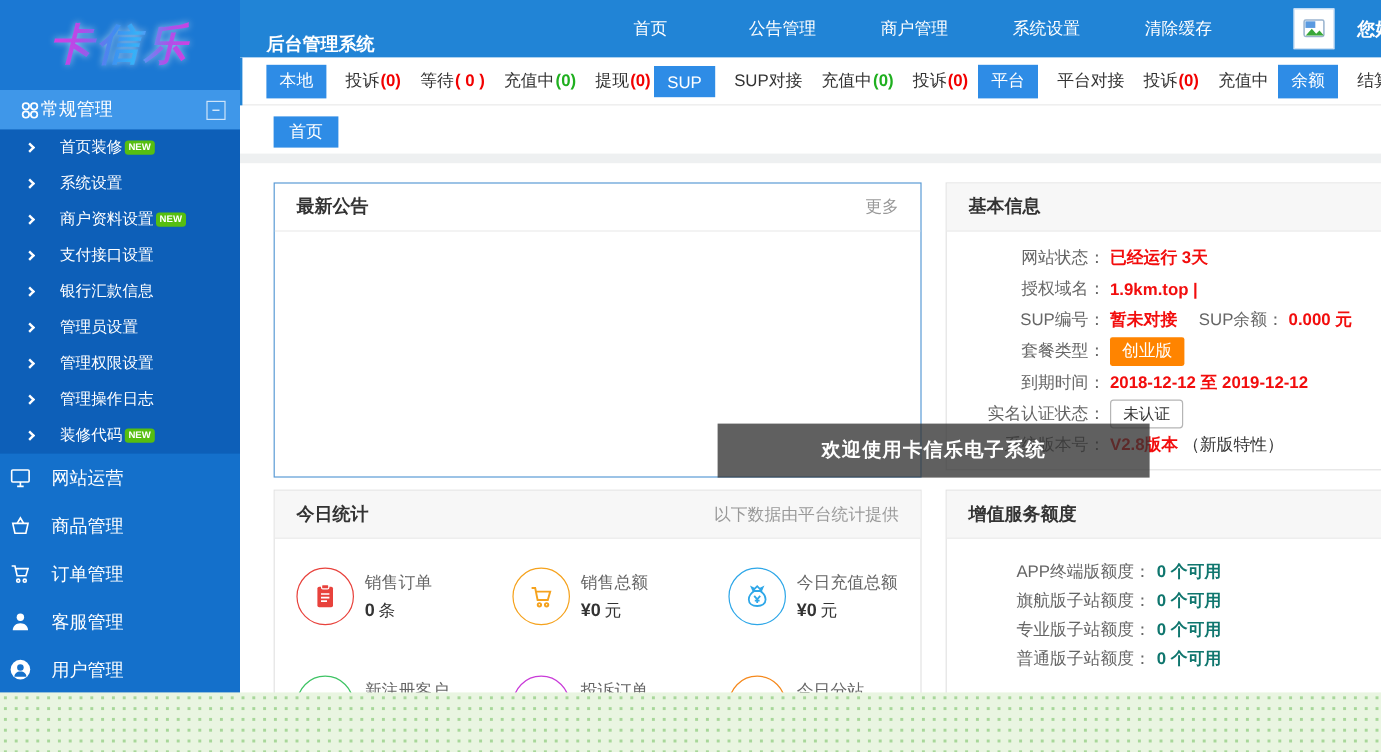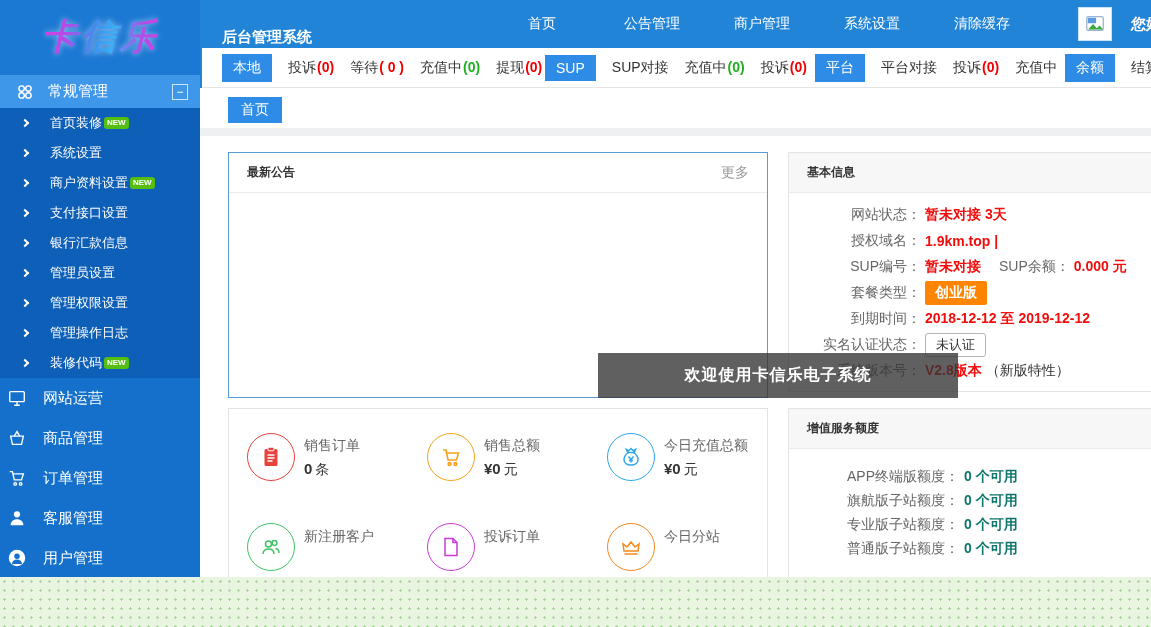--- a/index.html
+++ b/index.html
@@ -25,55 +25,55 @@
   .red { color:#f20000; } .green { color:#1faf1f; }
 
   
   .sidebar { position:absolute; left:0; top:0; width:200px; height:627px; background:#1470cb; color:#fff; }
   .logo { height:75px; background:#1b78d3; display:flex; align-items:center; justify-content:center; }
   .logo-text { font-size:36px; font-weight:bold; font-style:italic; letter-spacing:3px;
     background:linear-gradient(100deg,#e23ae0 0%,#b44be8 22%,#3e8ef0 45%,#35b2f8 60%,#b04fe8 82%,#d83ee0 100%);
     -webkit-background-clip:text; background-clip:text; color:transparent;
     filter:drop-shadow(0 0 3px rgba(255,255,255,0.55)); }
   .sec-header { height:33px; background:#3f97e9; display:flex; align-items:center; padding:0 12px 0 16px; font-size:15px; cursor:pointer; }
-  .sec-header .sec-label { flex:1; margin-left:14px; }
+  .sec-header .sec-label { flex:1; }
   .collapse-box { width:16px; height:16px; border:1px solid rgba(255,255,255,0.75); font-size:12px; line-height:14px; text-align:center; }
   .submenu { background:#0d5fb8; }
   .sub-item { height:30px; display:flex; align-items:center; padding-left:22px; font-size:13px; cursor:pointer; }
   .chev { width:6px; height:6px; border-top:2px solid #fff; border-right:2px solid #fff; transform:rotate(45deg); margin-right:22px; flex:none; }
   .new-badge { display:inline-block; background:#56be10; color:#fff; font-size:8px; font-weight:bold; line-height:10px; padding:1px 3px; border-radius:3px; margin-left:2px; vertical-align:top; }
   .new-badge:empty { display:none; }
   .side-item { height:40px; display:flex; align-items:center; padding-left:7px; font-size:15px; cursor:pointer; }
   .side-item svg { margin-right:16px; flex:none; }
 
   
   .main { position:absolute; left:200px; top:88px; width:970px; height:539px; background:#fff; }
   .crumb-bar { height:40px; padding:9px 0 0 28px; }
   .crumb-tab { display:inline-block; background:#2e8ce6; color:#fff; font-size:14px; padding:4px 13px; cursor:pointer; }
   .divider { height:8px; background:#eef0f1; }
 
   .panel { position:absolute; background:#fff; border:1px solid #e3e3e3; }
   .panel-blue { border-color:#5b9bd5; }
   .panel-h { height:40px; display:flex; align-items:center; padding:0 18px; border-bottom:1px solid #ebebeb; }
   .panel-h.gray { background:#f7f7f7; }
-  .panel-ttl { flex:1; font-size:12px; font-weight:bold; color:#333; }
+  .panel-ttl { flex:1; font-size:15px; font-weight:bold; color:#333; }
   .panel-note { font-size:14px; color:#999; cursor:pointer; }
 
   .p-announce { left:28px; top:64px; width:540px; height:246px; }
   .p-info     { left:588px; top:64px; width:380px; height:240px; }
   .p-today    { left:28px; top:320px; width:540px; height:300px; }
   .p-quota    { left:588px; top:320px; width:380px; height:246px; }
 
   .info-rows { padding-top:9px; }
   .irow { display:flex; align-items:center; height:26px; font-size:14px; }
   .ilabel { width:132px; text-align:right; color:#666; flex:none; }
   .ival { color:#f20d0d; font-weight:bold; margin-left:4px; }
   .ilabel2 { color:#666; margin-left:18px; }
   .iextra { color:#333; margin-left:4px; }
-  .btn-orange { background:#ff8400; color:#fff; font-size:14px; font-weight:bold; padding:3px 10px; border-radius:2px; margin-left:4px; cursor:pointer; }
+  .btn-orange { background:#ff8400; color:#fff; font-size:14px; font-weight:normal; padding:3px 10px; border-radius:2px; margin-left:4px; cursor:pointer; }
   .btn-outline { background:#fff; border:1px solid #b5b5b5; border-radius:3px; color:#333; font-size:13px; padding:2px 10px; margin-left:4px; cursor:pointer; }
 
   .stats { padding:24px 0 0 18px; display:grid; grid-template-columns:180px 180px 180px; row-gap:42px; }
   .stat { display:flex; align-items:center; }
   .s-icon { width:48px; height:48px; border:1px solid currentColor; border-radius:50%; display:flex; align-items:center; justify-content:center; flex:none; }
   .s-text { margin-left:9px; }
   .s-label { color:#666; font-size:14px; }
   .s-val { color:#333; font-size:14px; margin-top:5px; }
   .s-val b { font-size:15px; }
   .s-val span { margin-left:3px; }
@@ -260,21 +260,21 @@
     <div></div>
   </div>
 
   <div class="panel p-info">
     <div class="panel-h gray">
       <span class="panel-ttl">基本信息</span>
     </div>
     <div class="info-rows">
       <div class="irow">
           <span class="ilabel">网站状态：</span>
-          <span class="ival">暂未对接 3天</span>
+          <span class="ival">已经运行 3天</span>
         </div>
       <div class="irow">
           <span class="ilabel">授权域名：</span>
           <span class="ival">1.9km.top |</span>
         </div>
       <div class="irow">
           <span class="ilabel">SUP编号：</span>
           <span class="ival">暂未对接</span>
           <span class="ilabel2">SUP余额：</span>
           <span class="ival">0.000 元</span>
@@ -293,20 +293,24 @@
         </div>
       <div class="irow">
           <span class="ilabel">系统版本号：</span>
           <span class="ival">V2.8版本</span>
           <span class="iextra">（新版特性）</span>
         </div>
     </div>
   </div>
 
   <div class="panel p-today">
+    <div class="panel-h gray">
+      <span class="panel-ttl">今日统计</span>
+      <span class="panel-note">以下数据由平台统计提供</span>
+    </div>
     <div class="stats">
       <div class="stat">
         <span class="s-icon c-red">
           <svg width="24" height="24" viewBox="0 0 24 24">
               <rect x="5.5" y="4" width="13" height="17" rx="1.5" fill="currentColor"></rect>
               <rect x="9" y="2.2" width="6" height="3.6" rx="1" fill="currentColor" stroke="#fff" stroke-width="1"></rect>
               <path d="M8.5 10 h7 M8.5 13 h7 M8.5 16 h5" stroke="#fff" stroke-width="1.4"></path>
             </svg>
         </span>
         <span class="s-text"><span class="s-label">销售订单</span><div class="s-val"><b>0</b><span>条</span></div></span>

